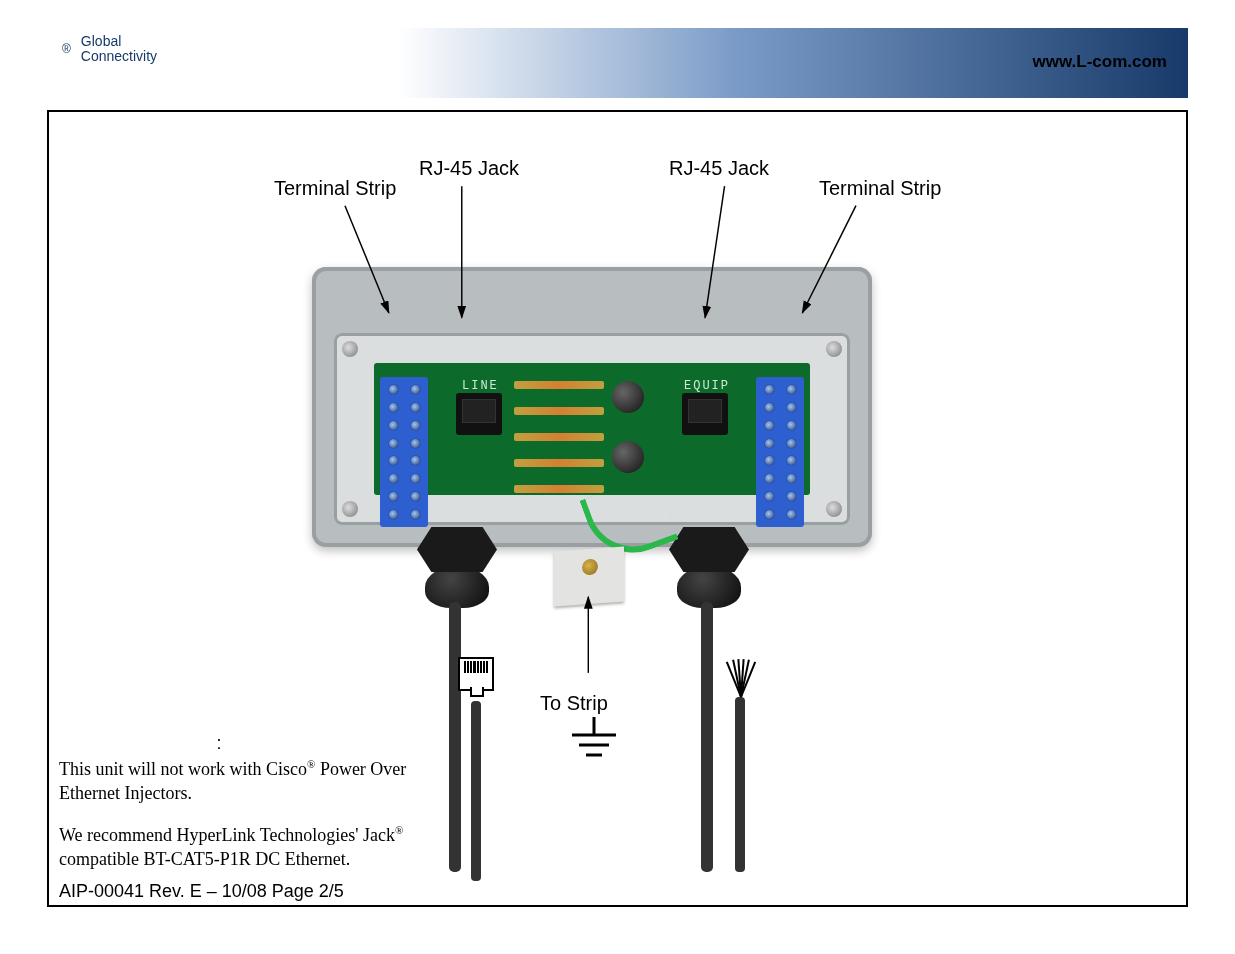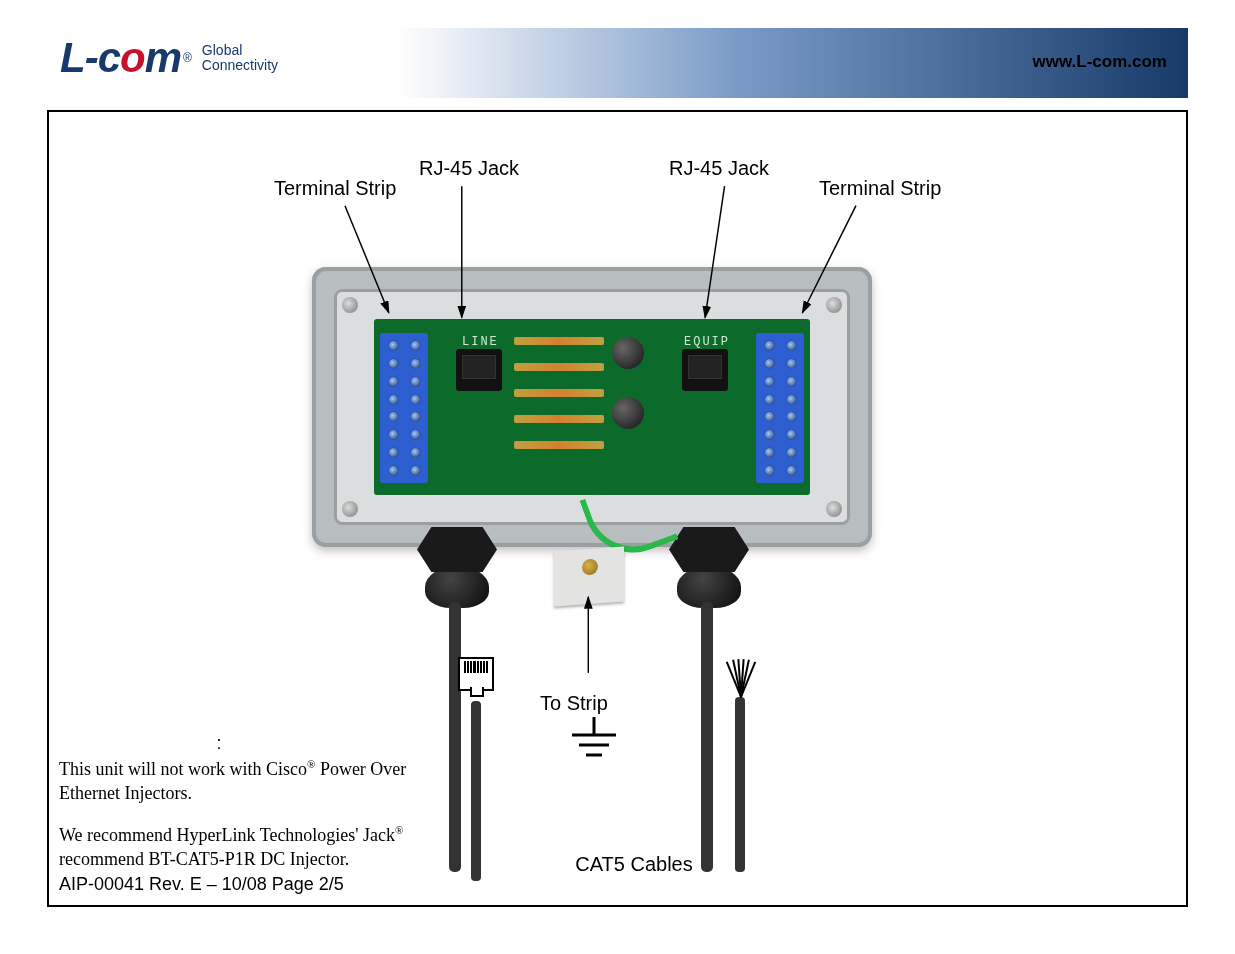--- a/index.html
+++ b/index.html
@@ -88,20 +88,21 @@
     background: #b8bdbf;
     border-radius: 14px;
     box-shadow: inset 0 0 0 4px #9aa0a2, 0 4px 10px rgba(0,0,0,0.25);
   }
   .lid {
     position: absolute;
     inset: 22px;
     background: #dadedf;
     border-radius: 8px;
     box-shadow: inset 0 0 0 3px #9aa0a2;
+    margin-top: 44px;
   }
   .pcb {
     position: absolute;
     top: 30px;
     left: 40px;
     right: 40px;
     bottom: 30px;
     background: #0c6b2a;
     border-radius: 3px;
   }
@@ -293,34 +294,31 @@
     top: 695px;
     left: 425px;
     width: 320px;
     text-align: center;
     font-size: 20px;
     line-height: 1.25;
   }
   .footer {
     position: absolute;
     left: 10px;
-    bottom: 10px;
+    bottom: 3px;
     font-size: 18px;
     color: #000;
   }
 </style>
 </head>
 <body>
 
 <div class="header-band"></div>
 
 <div class="logo-wrap">
-  <span class="logo-mark">
-    <span>L-c</span><span class="red">o</span><span>m</span>
-  </span>
   <span class="reg">®</span>
   <span class="tagline">
     <span>Global</span>
     <span>Connectivity</span>
   </span>
 </div>
 
 <div class="url">www.L-com.com</div>
 
 <div class="frame">
@@ -487,28 +485,27 @@
       <line x1="410" y1="30" x2="410" y2="165" stroke="#000" stroke-width="1.5" marker-end="url(#ah)"></line>
 
       <line x1="680" y1="30" x2="660" y2="165" stroke="#000" stroke-width="1.5" marker-end="url(#ah)"></line>
 
       <line x1="815" y1="50" x2="760" y2="160" stroke="#000" stroke-width="1.5" marker-end="url(#ah)"></line>
 
       <line x1="540" y1="530" x2="540" y2="452" stroke="#000" stroke-width="1.5" marker-end="url(#ah)"></line>
     </svg>
 
     <div class="cat5-label">
-      <div>CAT5 Cables</div>
     </div>
 
     <div class="note-block">
       <div class="heading" style="text-align:center; width:320px;">:</div>
       <div class="para">
         <span>This unit will not work with Cisco</span><sup>®</sup><span> Power Over Ethernet Injectors.</span>
       </div>
       <div class="para">
-        <span>We recommend HyperLink Technologies' Jack</span><sup>®</sup><span> recommend BT-CAT5-P1R DC Injector.</span>
+        <span>We recommend HyperLink Technologies' Jack</span><sup>®</sup><span> compatible BT-CAT5-P1R DC Ethernet.</span>
       </div>
     </div>
   </div>
 
   <div class="footer">AIP-00041 Rev. E – 10/08 Page 2/5</div>
 </div>
 
 </body></html>

